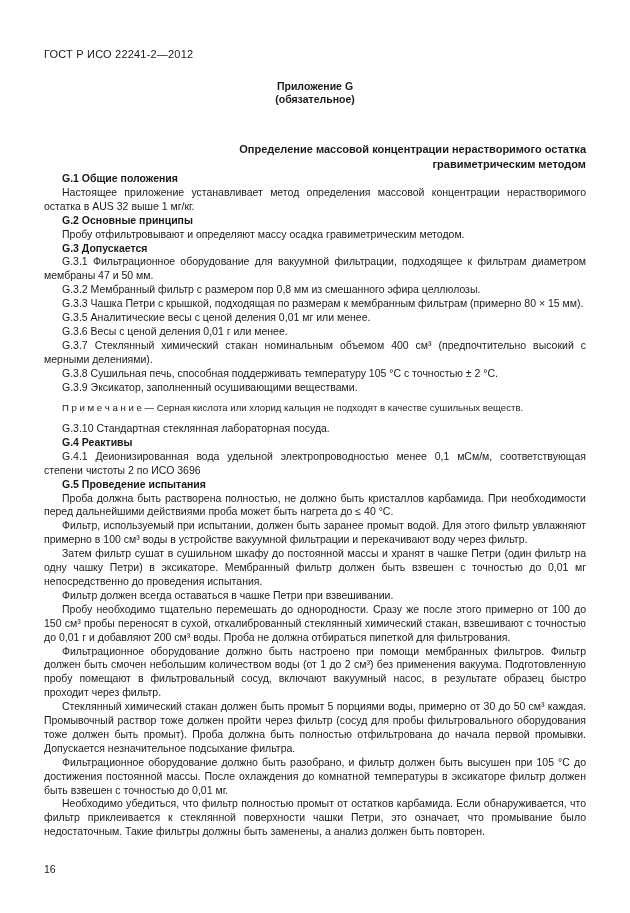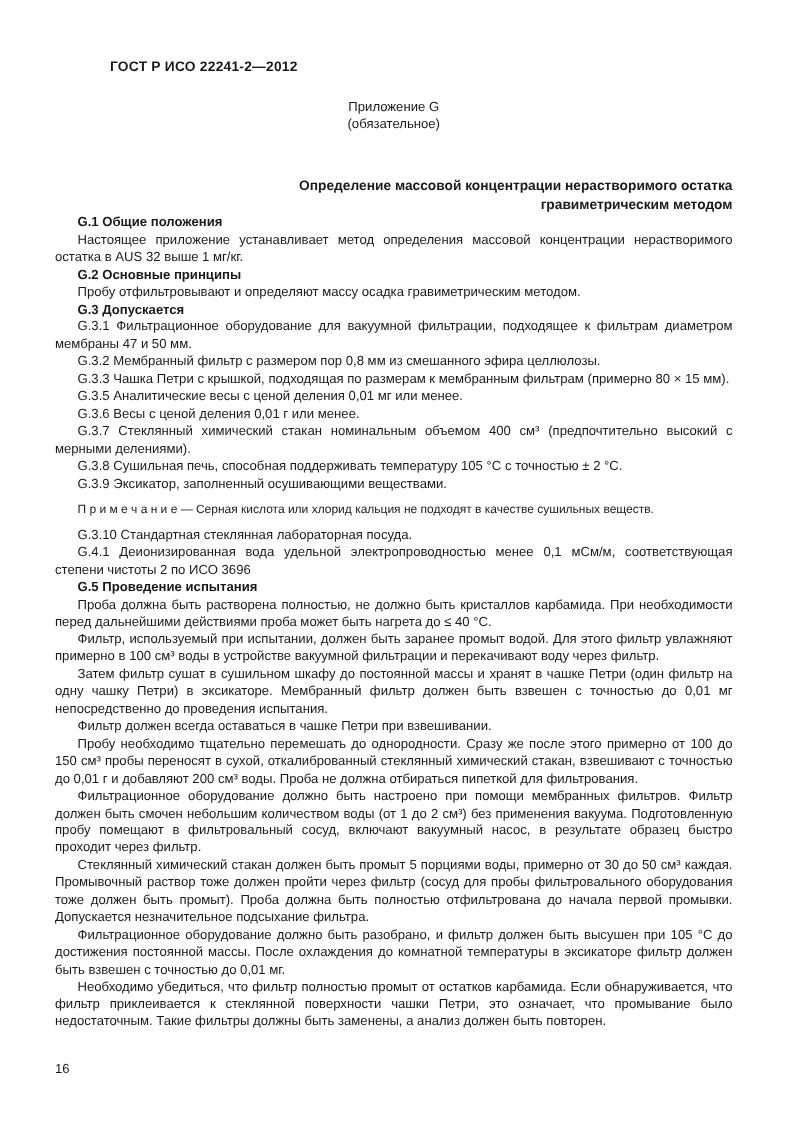--- a/index.html
+++ b/index.html
@@ -14,28 +14,27 @@
     margin: 0 auto;
     background: #ffffff;
     box-sizing: border-box;
     padding: 48px 44px 0 44px;
     font-family: "Liberation Sans", sans-serif;
     color: #1a1a1a;
     overflow: hidden;
   }
   .doc-header {
     font-size: 11px;
-    font-weight: 700;
+    font-weight: 400;
     letter-spacing: 0.2px;
-    margin-left: 44px;
   }
   .appendix-block {
     margin-top: 20px;
     text-align: center;
-    font-weight: 400;
+    font-weight: 700;
     font-size: 10.5px;
     line-height: 12.5px;
   }
   .title-block {
     margin-top: 37px;
     text-align: right;
     font-weight: 700;
     font-size: 11px;
     line-height: 15px;
   }
@@ -90,20 +89,21 @@
     <p>G.3.1 Фильтрационное оборудование для вакуумной фильтрации, подходящее к фильтрам диаметром мембраны 47 и 50 мм.</p>
     <p>G.3.2 Мембранный фильтр с размером пор 0,8 мм из смешанного эфира целлюлозы.</p>
     <p>G.3.3 Чашка Петри с крышкой, подходящая по размерам к мембранным фильтрам (примерно 80 × 15 мм).</p>
     <p>G.3.5 Аналитические весы с ценой деления 0,01 мг или менее.</p>
     <p>G.3.6 Весы с ценой деления 0,01 г или менее.</p>
     <p>G.3.7 Стеклянный химический стакан номинальным объемом 400 см³ (предпочтительно высокий с мерными делениями).</p>
     <p>G.3.8 Сушильная печь, способная поддерживать температуру 105 °С с точностью ± 2 °С.</p>
     <p>G.3.9 Эксикатор, заполненный осушивающими веществами.</p>
     <p class="note">П р и м е ч а н и е — Серная кислота или хлорид кальция не подходят в качестве сушильных веществ.</p>
     <p>G.3.10 Стандартная стеклянная лабораторная посуда.</p>
+    <p class="heading">G.4 Реактивы</p>
     <p>G.4.1 Деионизированная вода удельной электропроводностью менее 0,1 мСм/м, соответствующая степени чистоты 2 по ИСО 3696</p>
     <p class="heading">G.5 Проведение испытания</p>
     <p>Проба должна быть растворена полностью, не должно быть кристаллов карбамида. При необходимости перед дальнейшими действиями проба может быть нагрета до ≤ 40 °С.</p>
     <p>Фильтр, используемый при испытании, должен быть заранее промыт водой. Для этого фильтр увлажняют примерно в 100 см³ воды в устройстве вакуумной фильтрации и перекачивают воду через фильтр.</p>
     <p>Затем фильтр сушат в сушильном шкафу до постоянной массы и хранят в чашке Петри (один фильтр на одну чашку Петри) в эксикаторе. Мембранный фильтр должен быть взвешен с точностью до 0,01 мг непосредственно до проведения испытания.</p>
     <p>Фильтр должен всегда оставаться в чашке Петри при взвешивании.</p>
     <p>Пробу необходимо тщательно перемешать до однородности. Сразу же после этого примерно от 100 до 150 см³ пробы переносят в сухой, откалиброванный стеклянный химический стакан, взвешивают с точностью до 0,01 г и добавляют 200 см³ воды. Проба не должна отбираться пипеткой для фильтрования.</p>
     <p>Фильтрационное оборудование должно быть настроено при помощи мембранных фильтров. Фильтр должен быть смочен небольшим количеством воды (от 1 до 2 см³) без применения вакуума. Подготовленную пробу помещают в фильтровальный сосуд, включают вакуумный насос, в результате образец быстро проходит через фильтр.</p>
     <p>Стеклянный химический стакан должен быть промыт 5 порциями воды, примерно от 30 до 50 см³ каждая. Промывочный раствор тоже должен пройти через фильтр (сосуд для пробы фильтровального оборудования тоже должен быть промыт). Проба должна быть полностью отфильтрована до начала первой промывки. Допускается незначительное подсыхание фильтра.</p>
     <p>Фильтрационное оборудование должно быть разобрано, и фильтр должен быть высушен при 105 °С до достижения постоянной массы. После охлаждения до комнатной температуры в эксикаторе фильтр должен быть взвешен с точностью до 0,01 мг.</p>

